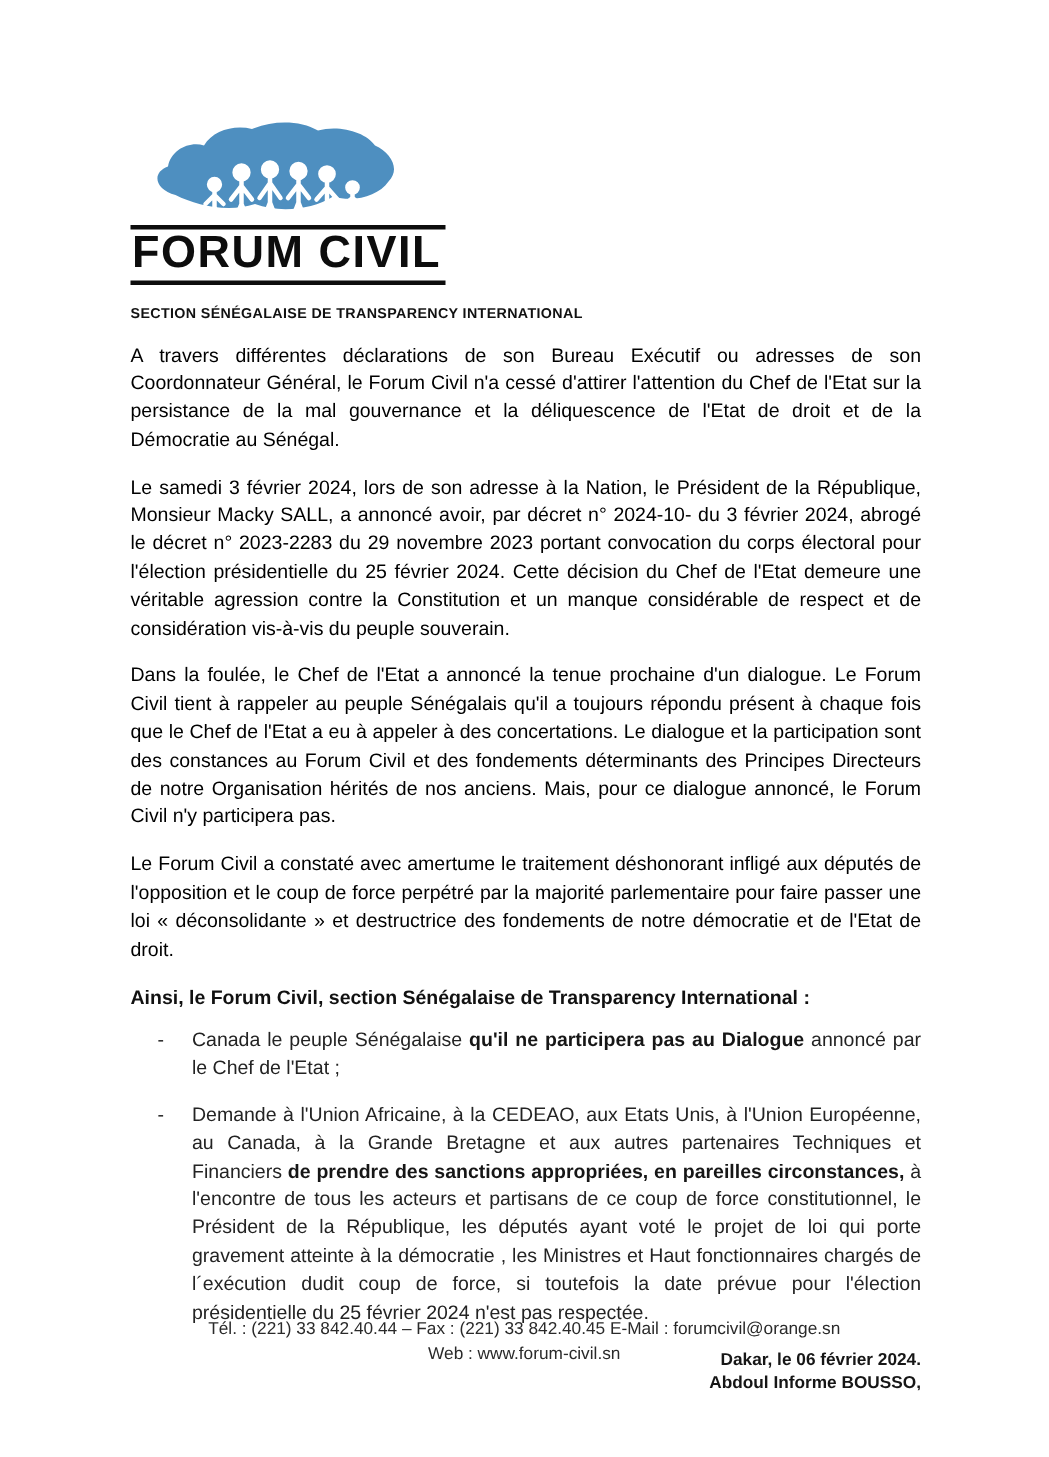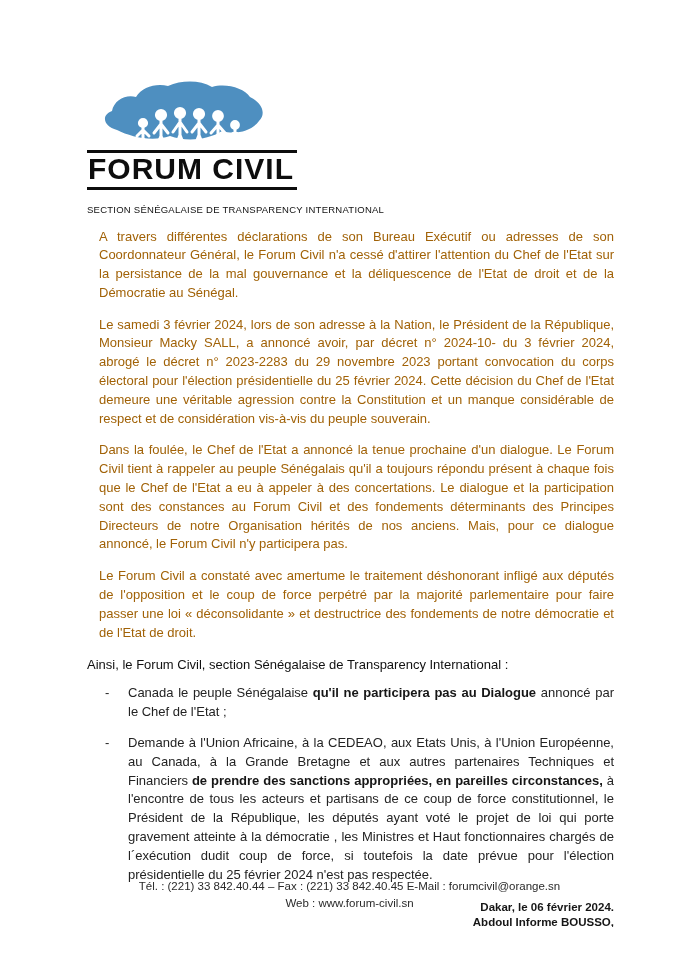--- a/index.html
+++ b/index.html
@@ -36,42 +36,42 @@
     letter-spacing:1px;
     line-height:1.05;
     padding:0 3px 2px 1px;
     color:#0d0d0d;
     white-space:nowrap;
   }
   
   .section-subtitle{
     margin-top:14px;
     font-size:9.5px;
-    font-weight:normal;
+    font-weight:bold;
     letter-spacing:0.25px;
     color:#111;
   }
   .doc-title{
     text-align:center;
     font-size:15.5px;
     font-weight:bold;
     margin-top:3px;
     color:#111;
   }
   
   .body-text p{
     font-size:13px;
     line-height:18.8px;
     text-align:justify;
-    margin:13px 0 0 12px;
-    color:#a16207;
+    margin:13px 0 0 0;
+    color:#000000;
   }
   .list-heading{
     font-size:13px;
-    font-weight:normal;
+    font-weight:bold;
     margin-top:15px;
     color:#111;
   }
   .bullets{margin-top:6px;}
   .bullet{
     display:flex;
     margin-top:12px;
   }
   .bullet .marker{
     width:41px;

